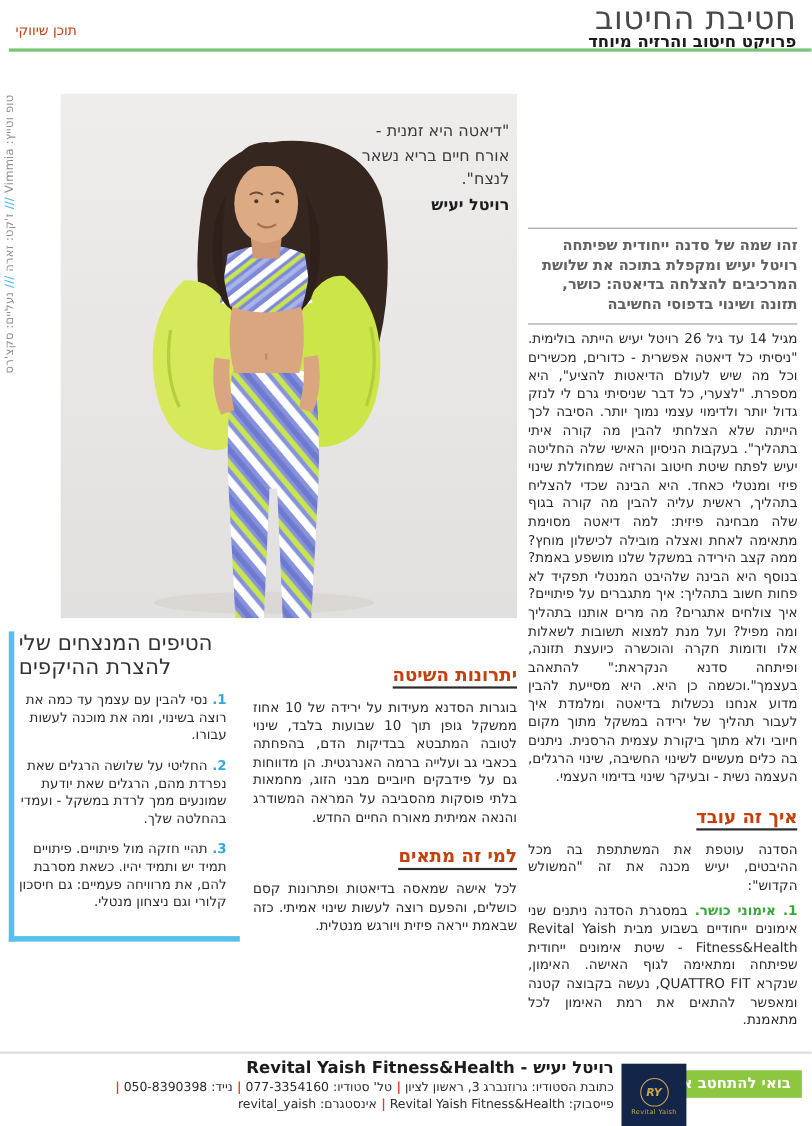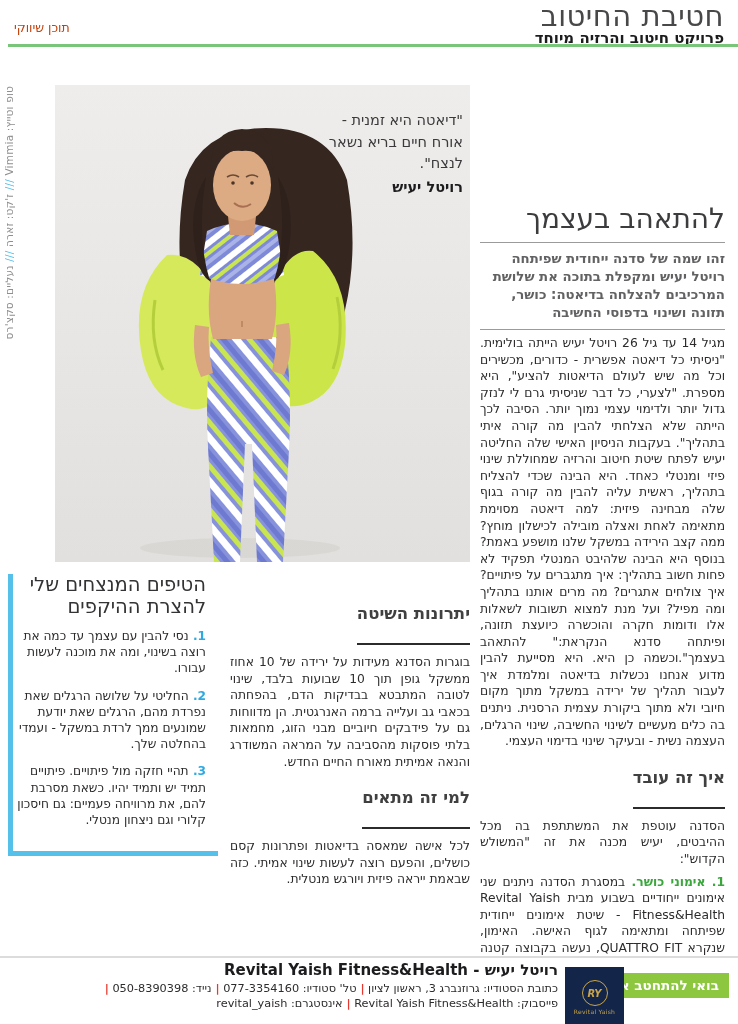--- a/index.html
+++ b/index.html
@@ -20,32 +20,32 @@
          font-size:14.5px;line-height:21.5px;color:#3a3a3c;}
   .quote-author{font-weight:700;color:#1c1c1e;margin-top:2px;}
   
   .col{position:absolute;direction:rtl;}
   .col-right{top:202px;right:13px;width:245px;height:756px;overflow:hidden;}
   .col-mid{top:592px;right:268px;width:240px;height:362px;overflow:hidden;}
   .headline{font-size:28px;line-height:34px;font-weight:400;color:#3c3c3e;margin:0 0 6px;}
   .thin-rule{border:none;border-top:1px solid #9b9b9d;margin:5px 0;}
   .intro{font-weight:700;color:#626264;font-size:13.3px;line-height:18px;text-align:right;margin:7px 0;}
   .body-p{font-size:12.3px;line-height:16.6px;color:#2d2b2c;text-align:justify;text-align-last:right;margin:0 0 6px;}
-  .sec-h{font-size:16.5px;font-weight:700;color:#404040;display:inline-block;
-         border-bottom:2.5px solid #2b2b2b;padding-bottom:20px;margin:12px 0 9px;}
+  .sec-h{font-size:16.5px;font-weight:700;color:#c2410c;display:inline-block;
+         border-bottom:2.5px solid #2b2b2b;padding-bottom:1px;margin:12px 0 9px;}
   .seg-leadGreen{color:#3aa63c;font-weight:700;}
   .seg-leadBlue{color:#2ea9e1;font-weight:700;}
   .seg-num{color:#2ea9e1;font-weight:700;}
   .seg-b{font-weight:400;}
   .seg-sepRed{color:#e4392e;font-weight:700;}
   .seg-sepBlue{color:#45b6e8;}
   
   .tips{position:absolute;left:8px;top:574px;width:189px;padding:0 12px 12px 4px;
         border-left:5px solid #55c0e9;border-bottom:5px solid #55c0e9;direction:rtl;}
-  .tips-h{font-size:19.5px;line-height:22px;font-weight:400;color:#333335;text-align:right;margin:0 0 10px;}
+  .tips-h{font-size:19.5px;line-height:22px;font-weight:400;color:#333335;text-align:left;margin:0 0 10px;}
   .tip{font-size:12.2px;line-height:16.2px;color:#2d2b2c;text-align:right;margin:0 0 11px;}
   
   .footer-rule{position:absolute;top:956px;left:0;right:0;height:2px;background:#dcdcdc;}
   .badge{position:absolute;top:973px;right:9px;background:#8dc63f;color:#fff;font-weight:700;
          font-size:13.5px;padding:4px 10px 5px;}
   .logo{position:absolute;top:967px;right:114px;width:59px;height:61px;background:#132548;
         display:flex;flex-direction:column;align-items:center;justify-content:center;}
   .logo-circle{width:24px;height:24px;border:1.5px solid #c9a54b;border-radius:50%;
                display:flex;align-items:center;justify-content:center;
                color:#c9a54b;font-size:10px;font-weight:700;font-style:italic;}
@@ -110,21 +110,20 @@
       <path d="M223 92 q10 60 -4 104 q12 -6 16 -40 q4 -40 -12 -64z" fill="#2e201b"></path>
     </g>
   </svg>
 
   <div class="quote">
     <span>"דיאטה היא זמנית - אורח חיים בריא נשאר לנצח".</span>
     <div class="quote-author">רויטל יעיש</div>
   </div>
 
   <div class="col col-right">
-    <h1 class="headline">להתאהב בעצמך</h1>
     <hr class="thin-rule">
     <p class="intro">זהו שמה של סדנה ייחודית שפיתחה רויטל יעיש ומקפלת בתוכה את שלושת המרכיבים להצלחה בדיאטה: כושר, תזונה ושינוי בדפוסי החשיבה</p>
     <hr class="thin-rule">
     <p class="body-p">מגיל 14 עד גיל 26 רויטל יעיש הייתה בולימית. "ניסיתי כל דיאטה אפשרית - כדורים, מכשירים וכל מה שיש לעולם הדיאטות להציע", היא מספרת. "לצערי, כל דבר שניסיתי גרם לי לנזק גדול יותר ולדימוי עצמי נמוך יותר. הסיבה לכך הייתה שלא הצלחתי להבין מה קורה איתי בתהליך". בעקבות הניסיון האישי שלה החליטה יעיש לפתח שיטת חיטוב והרזיה שמחוללת שינוי פיזי ומנטלי כאחד. היא הבינה שכדי להצליח בתהליך, ראשית עליה להבין מה קורה בגוף שלה מבחינה פיזית: למה דיאטה מסוימת מתאימה לאחת ואצלה מובילה לכישלון מוחץ? ממה קצב הירידה במשקל שלנו מושפע באמת? בנוסף היא הבינה שלהיבט המנטלי תפקיד לא פחות חשוב בתהליך: איך מתגברים על פיתויים? איך צולחים אתגרים? מה מרים אותנו בתהליך ומה מפיל? ועל מנת למצוא תשובות לשאלות אלו ודומות חקרה והוכשרה כיועצת תזונה, ופיתחה סדנא הנקראת:" להתאהב בעצמך".וכשמה כן היא. היא מסייעת להבין מדוע אנחנו נכשלות בדיאטה ומלמדת איך לעבור תהליך של ירידה במשקל מתוך מקום חיובי ולא מתוך ביקורת עצמית הרסנית. ניתנים בה כלים מעשיים לשינוי החשיבה, שינוי הרגלים, העצמה נשית - ובעיקר שינוי בדימוי העצמי.</p>
     <h3 class="sec-h">איך זה עובד</h3>
     <p class="body-p">הסדנה עוטפת את המשתתפת בה מכל ההיבטים, יעיש מכנה את זה "המשולש הקדוש":</p>
     <p class="body-p"><span class="seg-leadGreen">1. אימוני כושר. </span><span>במסגרת הסדנה ניתנים שני אימונים ייחודיים בשבוע מבית Revital Yaish Fitness&amp;Health - שיטת אימונים ייחודית שפיתחה ומתאימה לגוף האישה. האימון, שנקרא QUATTRO FIT, נעשה בקבוצה קטנה ומאפשר להתאים את רמת האימון לכל מתאמנת.</span></p>
     
   </div>
 

